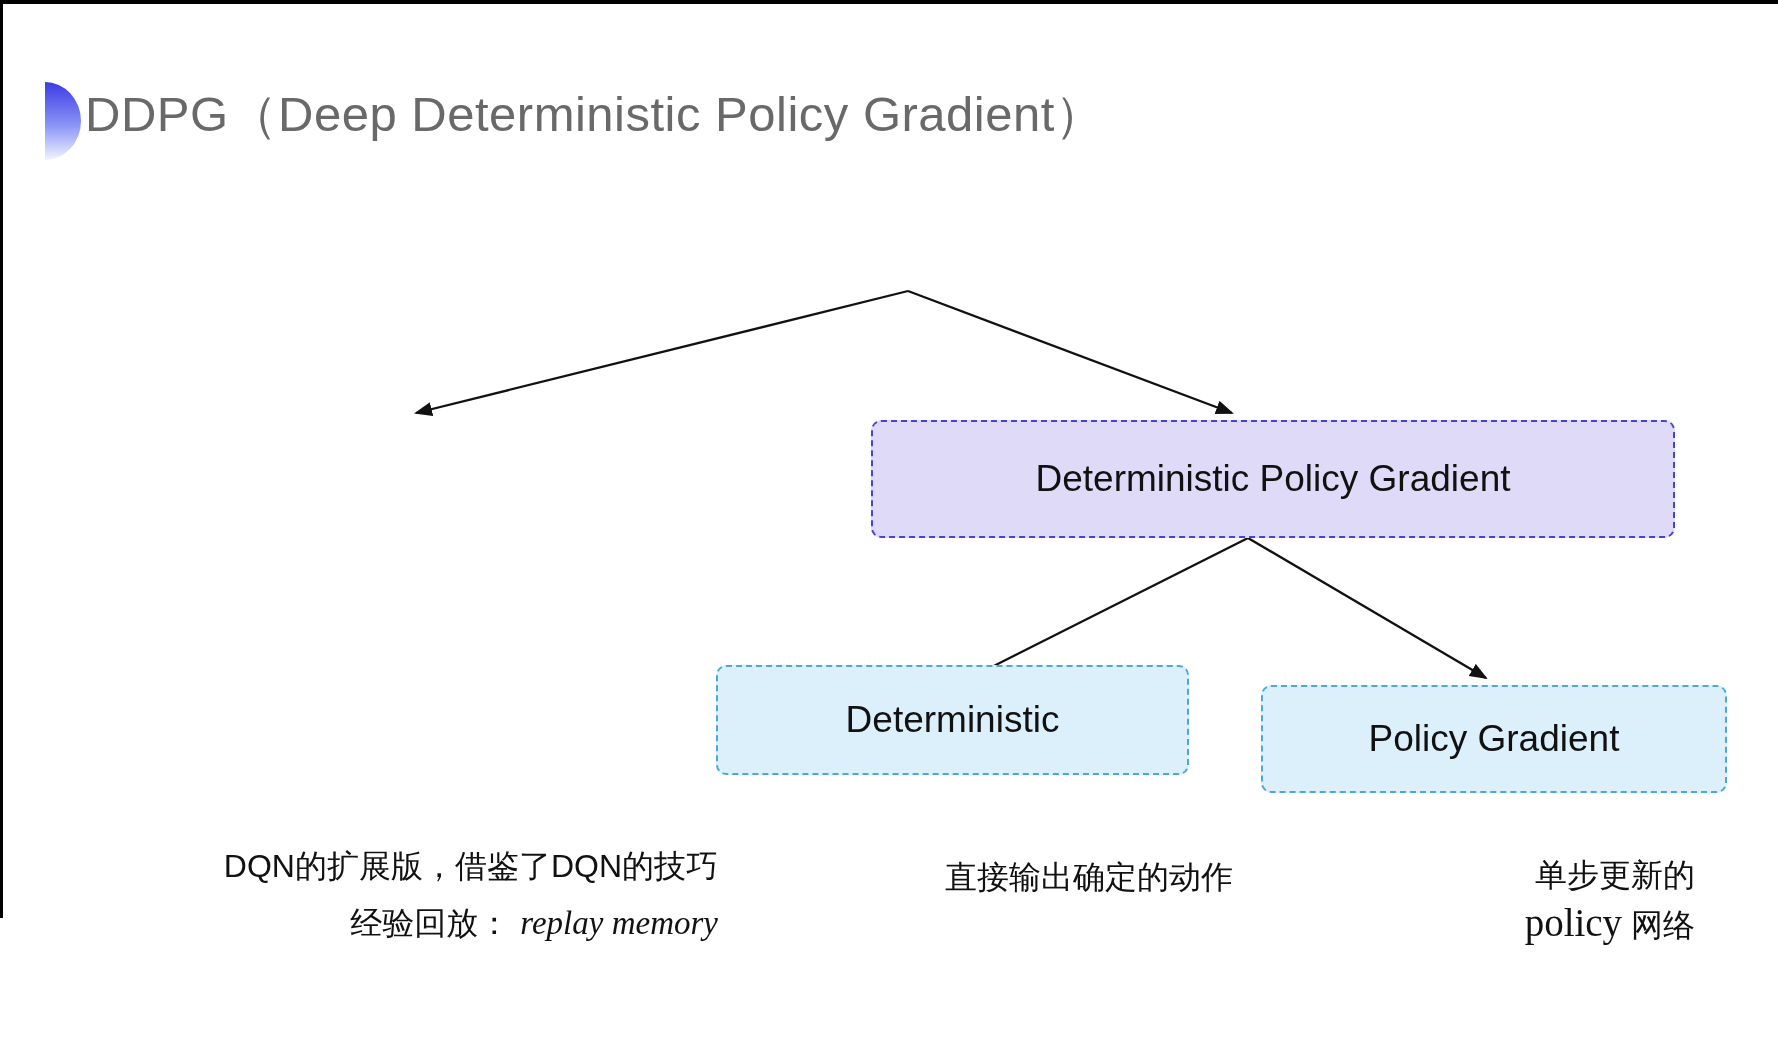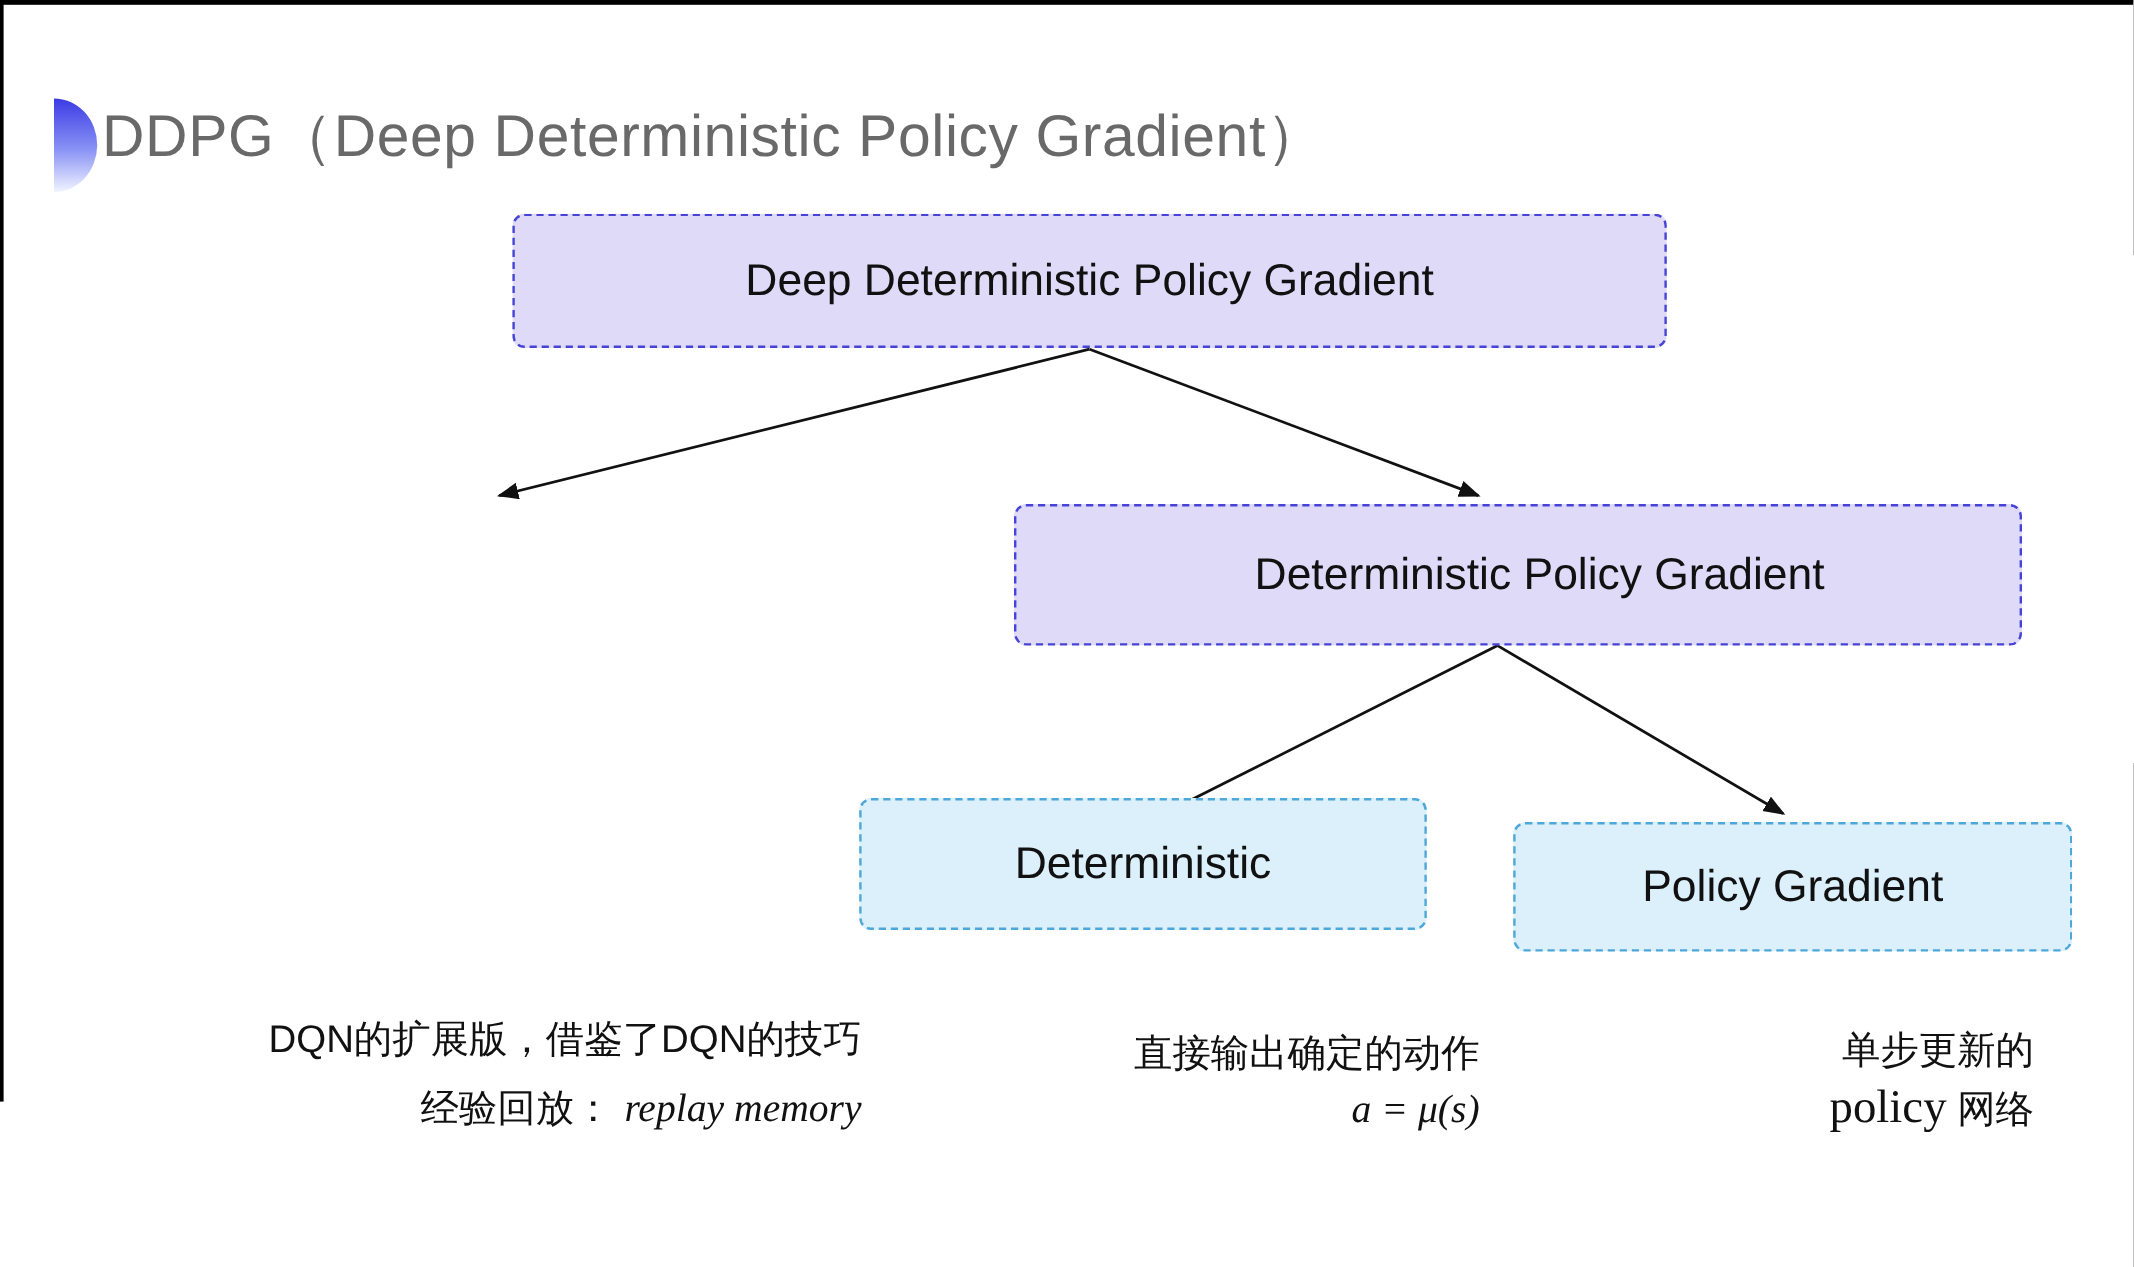--- a/index.html
+++ b/index.html
@@ -29,21 +29,21 @@
   }
 
   .node{
     position:absolute; display:flex; align-items:center; justify-content:center;
     border-radius:10px; font-size:37px; color:var(--node-text); white-space:nowrap;
   }
   .node.purple{background:var(--purple-fill); border:2.5px dashed var(--purple-border);}
   .node.cyan{background:var(--cyan-fill); border:2.5px dashed var(--cyan-border);}
   .node-ddpg{left:427px; top:178px; width:958px; height:108px;}
   .node-deep{left:173px; top:420px; width:465px; height:114px;}
-  .node-dpg{left:845px; top:420px; width:800px; height:114px;padding-left:36px;}
+  .node-dpg{left:871px; top:420px; width:800px; height:114px;}
   .node-det{left:716px; top:665px; width:469px; height:106px;}
   .node-pg{left:1261px; top:685px; width:462px; height:104px;}
 
   .arrows{position:absolute; left:0; top:0; width:1778px; height:1056px; pointer-events:none;}
 
   .notes{
     position:absolute; text-align:right; color:var(--note-text);
     font-size:32px;
   }
   .notes-left{left:98px; top:838px; width:620px; line-height:57px;}
@@ -78,43 +78,39 @@
       <marker id="ah" markerUnits="userSpaceOnUse" markerWidth="20" markerHeight="16" refX="16" refY="7" orient="auto">
         <path d="M0,0 L18,7 L0,14 z" fill="#111111"></path>
       </marker>
     </defs>
     <line x1="908" y1="291" x2="416" y2="413" stroke="#111111" stroke-width="2.3" marker-end="url(#ah)"></line>
     <line x1="908" y1="291" x2="1232" y2="413" stroke="#111111" stroke-width="2.3" marker-end="url(#ah)"></line>
     <line x1="1248" y1="538" x2="970" y2="678" stroke="#111111" stroke-width="2.3" marker-end="url(#ah)"></line>
     <line x1="1248" y1="538" x2="1486" y2="678" stroke="#111111" stroke-width="2.3" marker-end="url(#ah)"></line>
   </svg>
 
-  <div class="node purple node-ddpg">
-    <span>Deep Deterministic Policy Gradient</span>
-  </div>
   <div class="node purple node-dpg">
     <span>Deterministic Policy Gradient</span>
   </div>
   <div class="node cyan node-det">
     <span>Deterministic</span>
   </div>
   <div class="node cyan node-pg">
     <span>Policy Gradient</span>
   </div>
 
   <div class="notes notes-left">
     <div>DQN的扩展版，借鉴了DQN的技巧</div>
     <div>
       <span>经验回放：</span><span class="term">replay memory</span>
     </div>
   </div>
 
   <div class="notes notes-mid">
     <div>直接输出确定的动作</div>
-    <div class="formula">a = μ(s)</div>
   </div>
 
   <div class="notes notes-right">
     <div>单步更新的</div>
     <div>
       <span class="term-inline">policy</span><span> 网络</span>
     </div>
   </div>
 
 </div>

